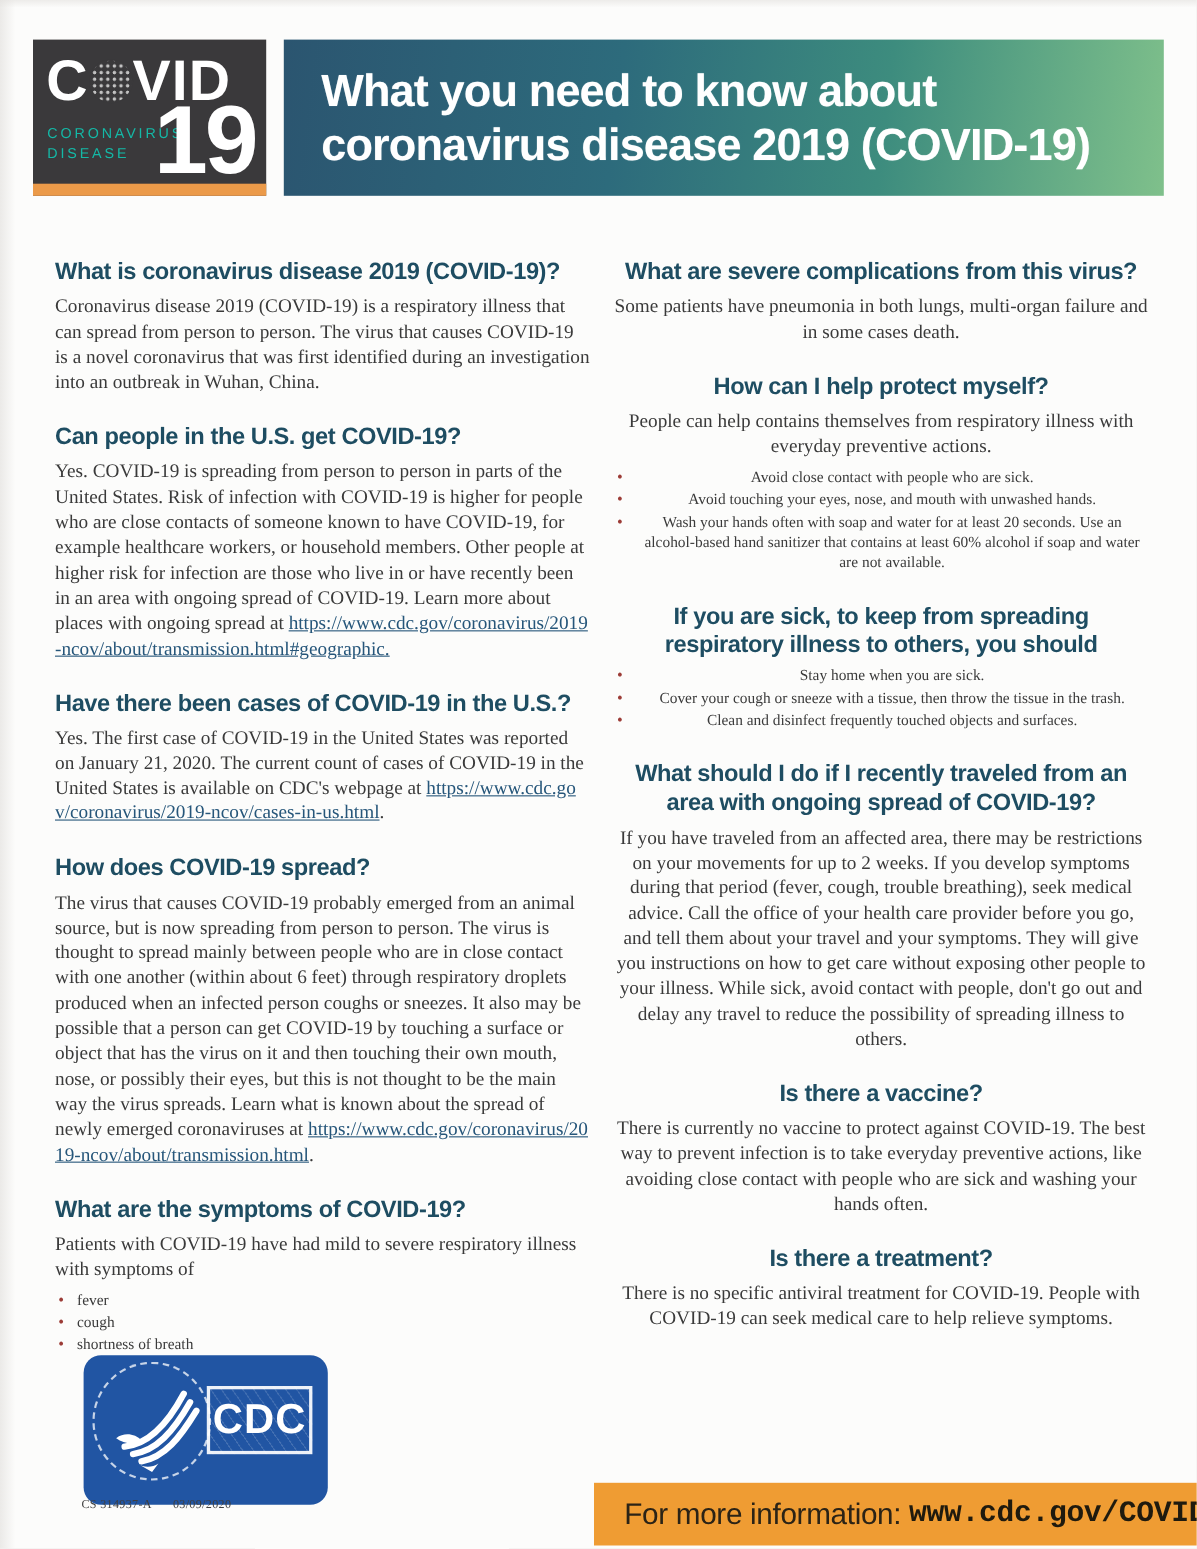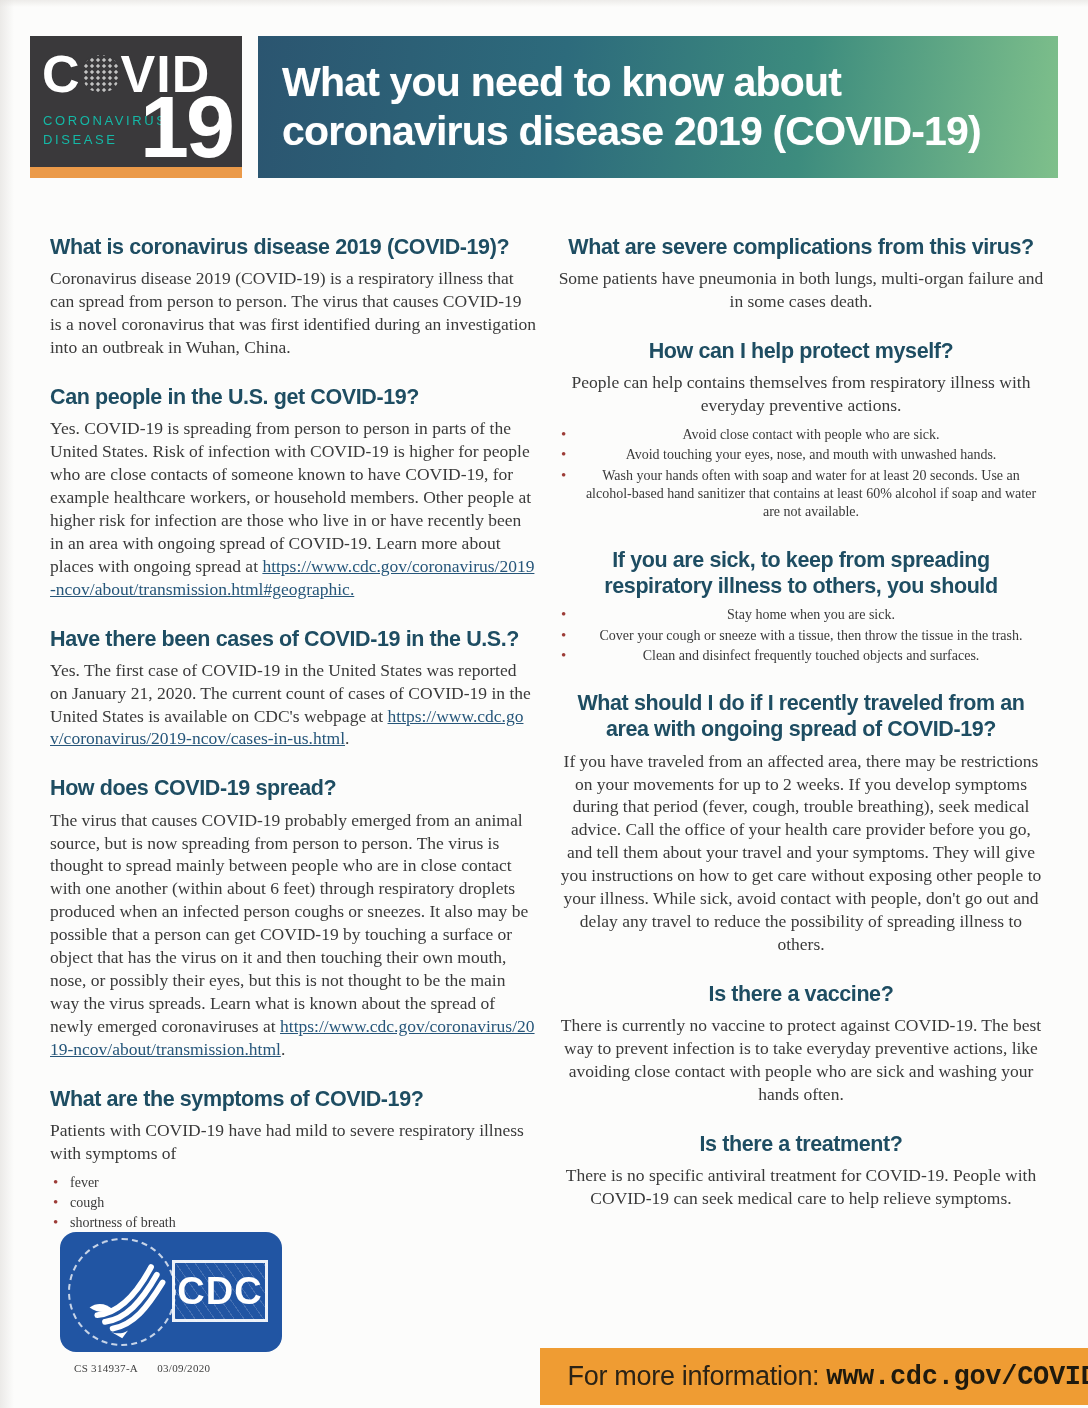--- a/index.html
+++ b/index.html
@@ -26,39 +26,39 @@
   .logo-sub{position:absolute;left:13px;bottom:28px;color:#14b8a6;
     font-family:"Liberation Sans",sans-serif;font-size:13px;letter-spacing:2.6px;line-height:1.45;}
   .logo-19{position:absolute;right:10px;bottom:16px;color:#fff;
     font-family:"Liberation Sans",sans-serif;font-weight:700;font-size:88px;line-height:.78;letter-spacing:-3px;}
   .logo-bar{position:absolute;left:0;right:0;bottom:0;height:11px;background:#eb9a49;}
 
   .banner{position:absolute;left:258px;top:36px;width:800px;height:142px;
     background:linear-gradient(97deg,#2b5570 0%,#2d6b7c 38%,#3d8c7e 68%,#7fc08b 100%);
     color:#fff;font-family:"Liberation Sans",sans-serif;font-weight:700;
     font-stretch:condensed;letter-spacing:-.8px;
-    display:flex;flex-direction:column;justify-content:center;padding-left:24px;box-sizing:border-box;}
+    display:flex;flex-direction:column;justify-content:center;padding-left:34px;box-sizing:border-box;}
   .banner div{font-size:41px;line-height:1.2;text-shadow:0 0 1px rgba(255,255,255,.4);}
 
   
   .cols{position:absolute;left:50px;top:226px;width:994px;display:flex;gap:22px;}
   .col{width:486px;}
   .col + .col{flex:1;text-align:center;}
   h2{margin:0 0 7px 0;padding-top:16px;
     font-family:"Liberation Sans",sans-serif;font-stretch:condensed;font-weight:700;
     font-size:21.5px;line-height:1.22;letter-spacing:-.4px;color:#1e4d62;}
   section:first-child h2{padding-top:8px;}
   p{margin:0 0 9px 0;font-size:17.5px;line-height:1.31;}
   ul{margin:0 0 9px 0;padding:0;list-style:none;}
   li{position:relative;padding-left:20px;font-size:14px;line-height:1.31;margin-bottom:2px;}
   li::before{content:"\2022";position:absolute;left:3px;top:-1px;color:#9c3c37;font-size:15px;}
   a.inline-link{color:#26567a;text-decoration:underline;word-break:break-all;cursor:pointer;}
 
   
-  .cdc-logo{position:absolute;left:60px;top:1232px;width:222px;height:120px;border-radius:16px;
+  .cdc-logo{position:absolute;left:76px;top:1232px;width:222px;height:136px;border-radius:16px;
     background:#2155a3;overflow:hidden;}
   .cdc-ring{position:absolute;left:8px;top:6px;width:108px;height:108px;border-radius:50%;
     border:2px dashed rgba(255,255,255,.75);box-sizing:border-box;}
   .cdc-eagle{position:absolute;left:18px;top:14px;width:100px;height:96px;}
   .cdc-text-box{position:absolute;right:14px;top:28px;width:96px;height:62px;
     border:3px solid rgba(255,255,255,.92);box-sizing:border-box;
     background:repeating-linear-gradient(55deg,rgba(255,255,255,.16) 0 1px,rgba(0,0,0,0) 1px 8px);
     display:flex;align-items:center;justify-content:center;}
   .cdc-text-box span{color:#fff;font-family:"Liberation Sans",sans-serif;font-weight:700;
     font-size:38px;letter-spacing:1px;}

